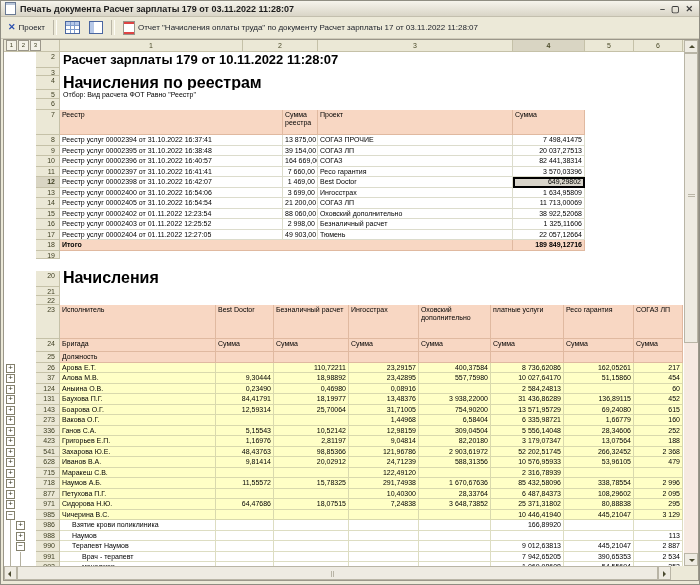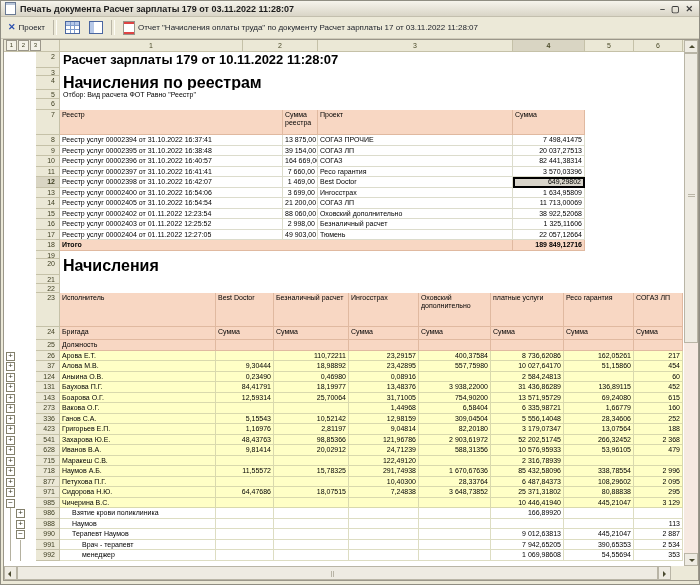--- a/index.html
+++ b/index.html
@@ -286,21 +286,21 @@
             <div style="flex: 1 1 0%; background: rgb(255, 255, 255);"></div>
           </div>
         </div>
         <div class="srow" style="height: 8px;">
           <div class="gutter"></div>
           <div class="rownum" style="height: 8px;">19</div>
           <div class="rcontent">
             <div style="flex: 1 1 0%; background: rgb(255, 255, 255);"></div>
           </div>
         </div>
-        <div class="srow" style="height: 16px;">
+        <div class="srow" style="height: 16px; margin-top: 12px;">
           <div class="gutter"></div>
           <div class="rownum" style="height: 16px;">20</div>
           <div class="rcontent">
             <div class="cell free t2">Начисления</div>
           </div>
         </div>
         <div class="srow" style="height: 9px;">
           <div class="gutter"></div>
           <div class="rownum" style="height: 9px;">21</div>
           <div class="rcontent">

